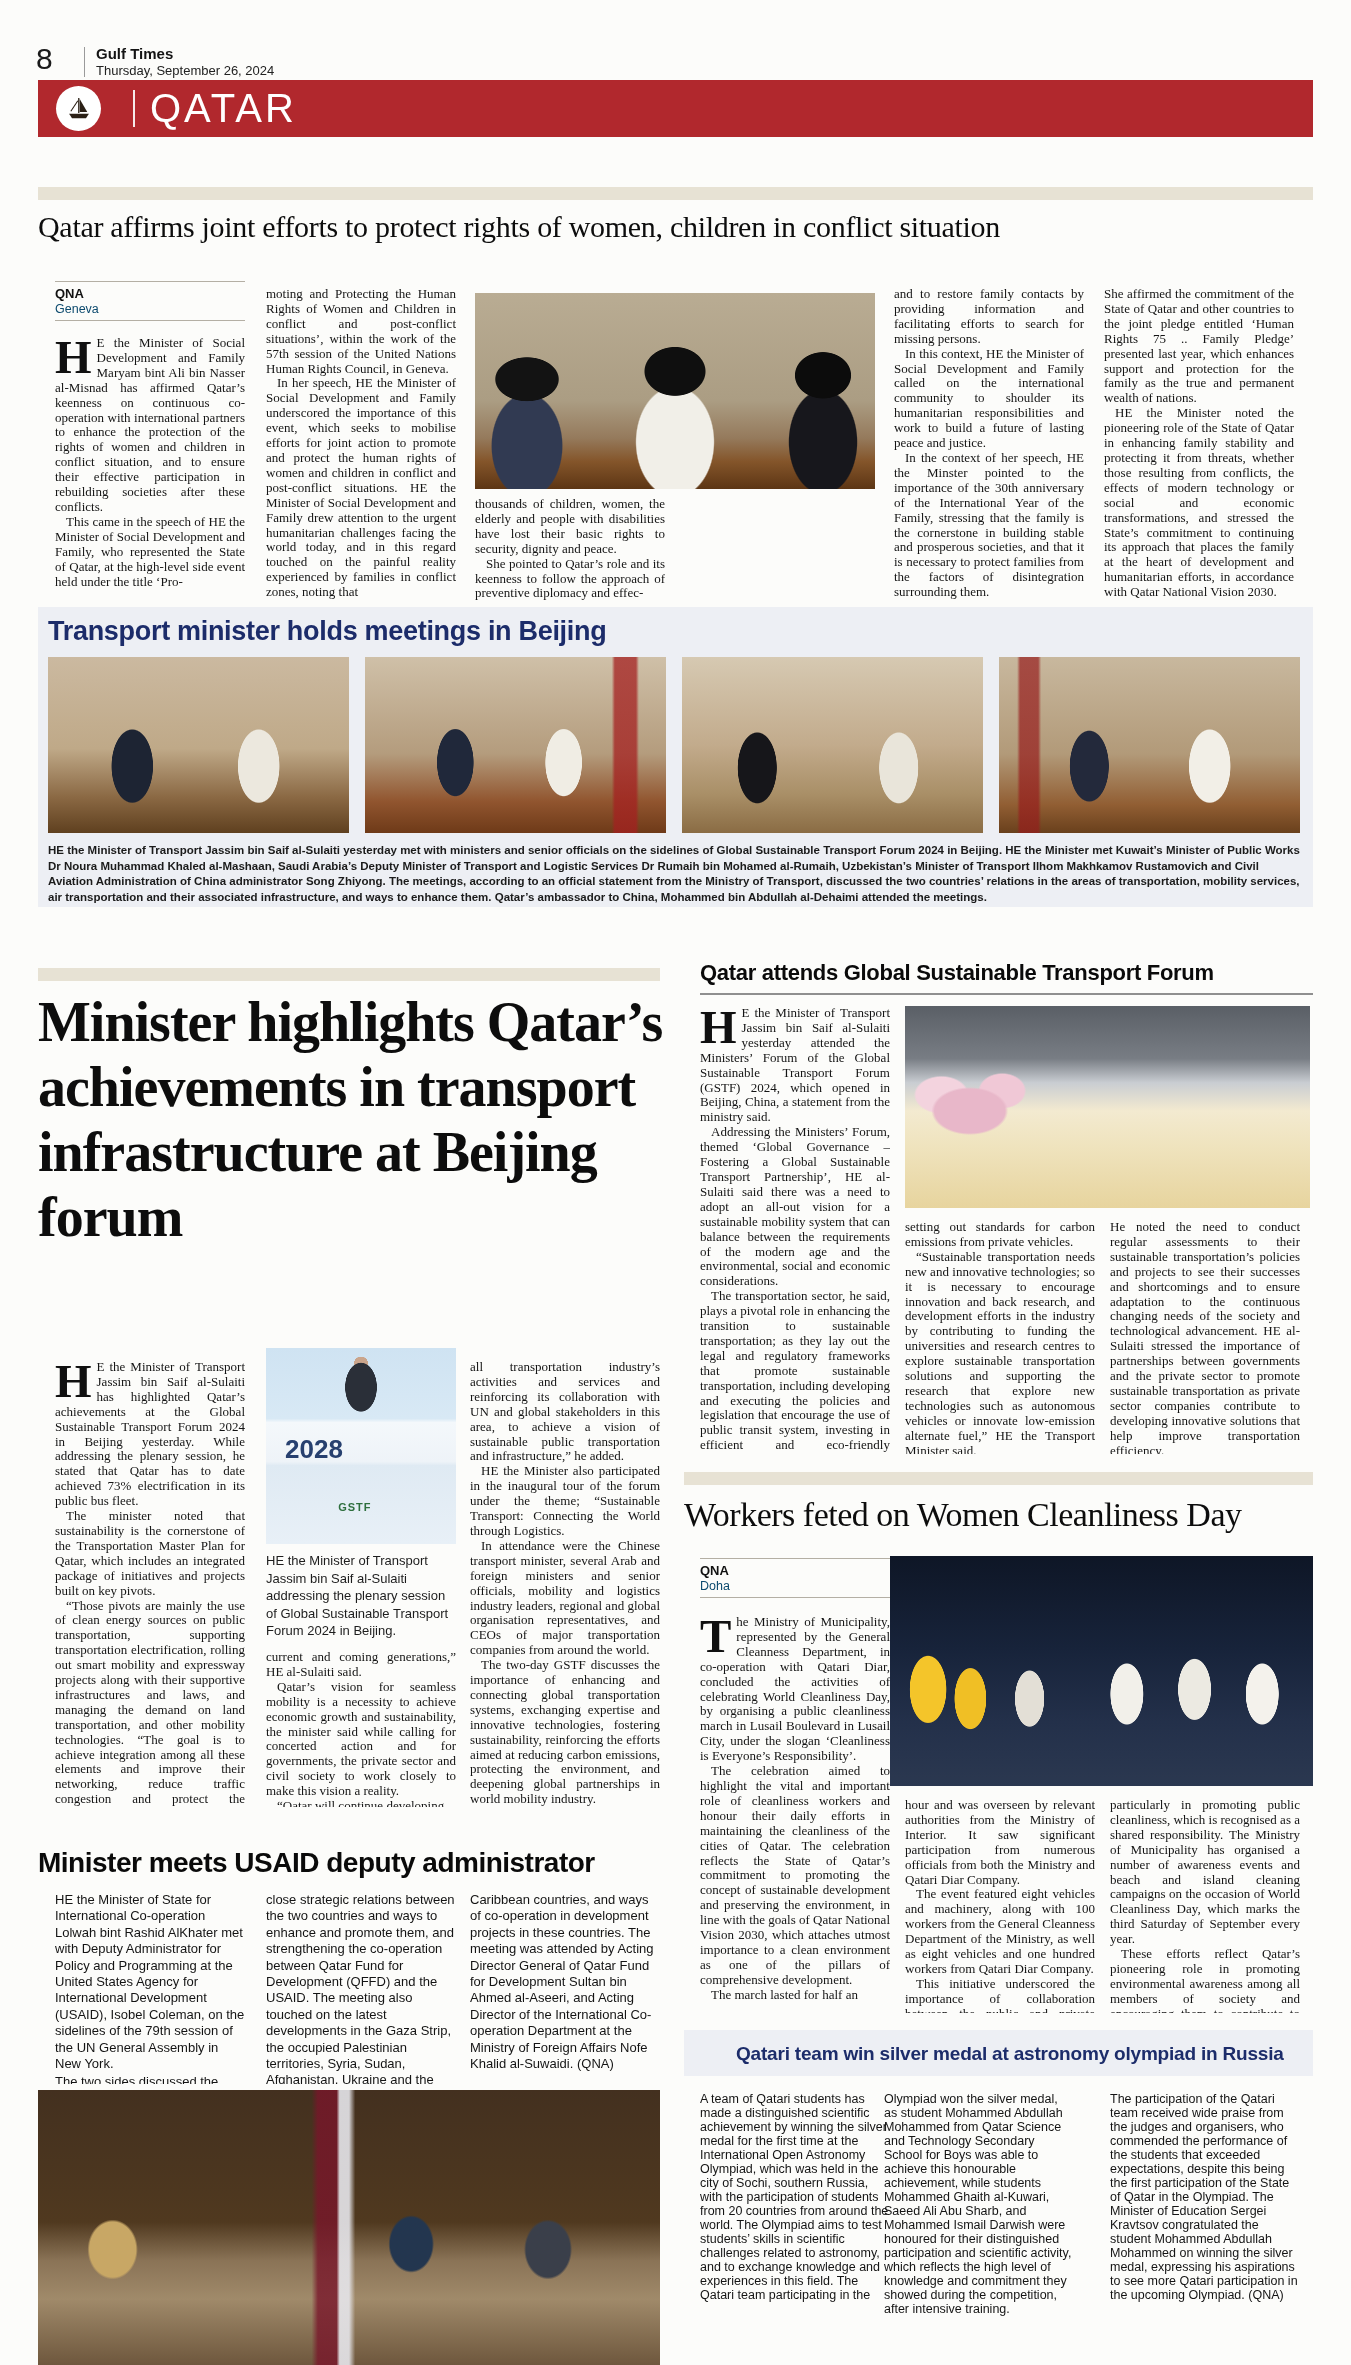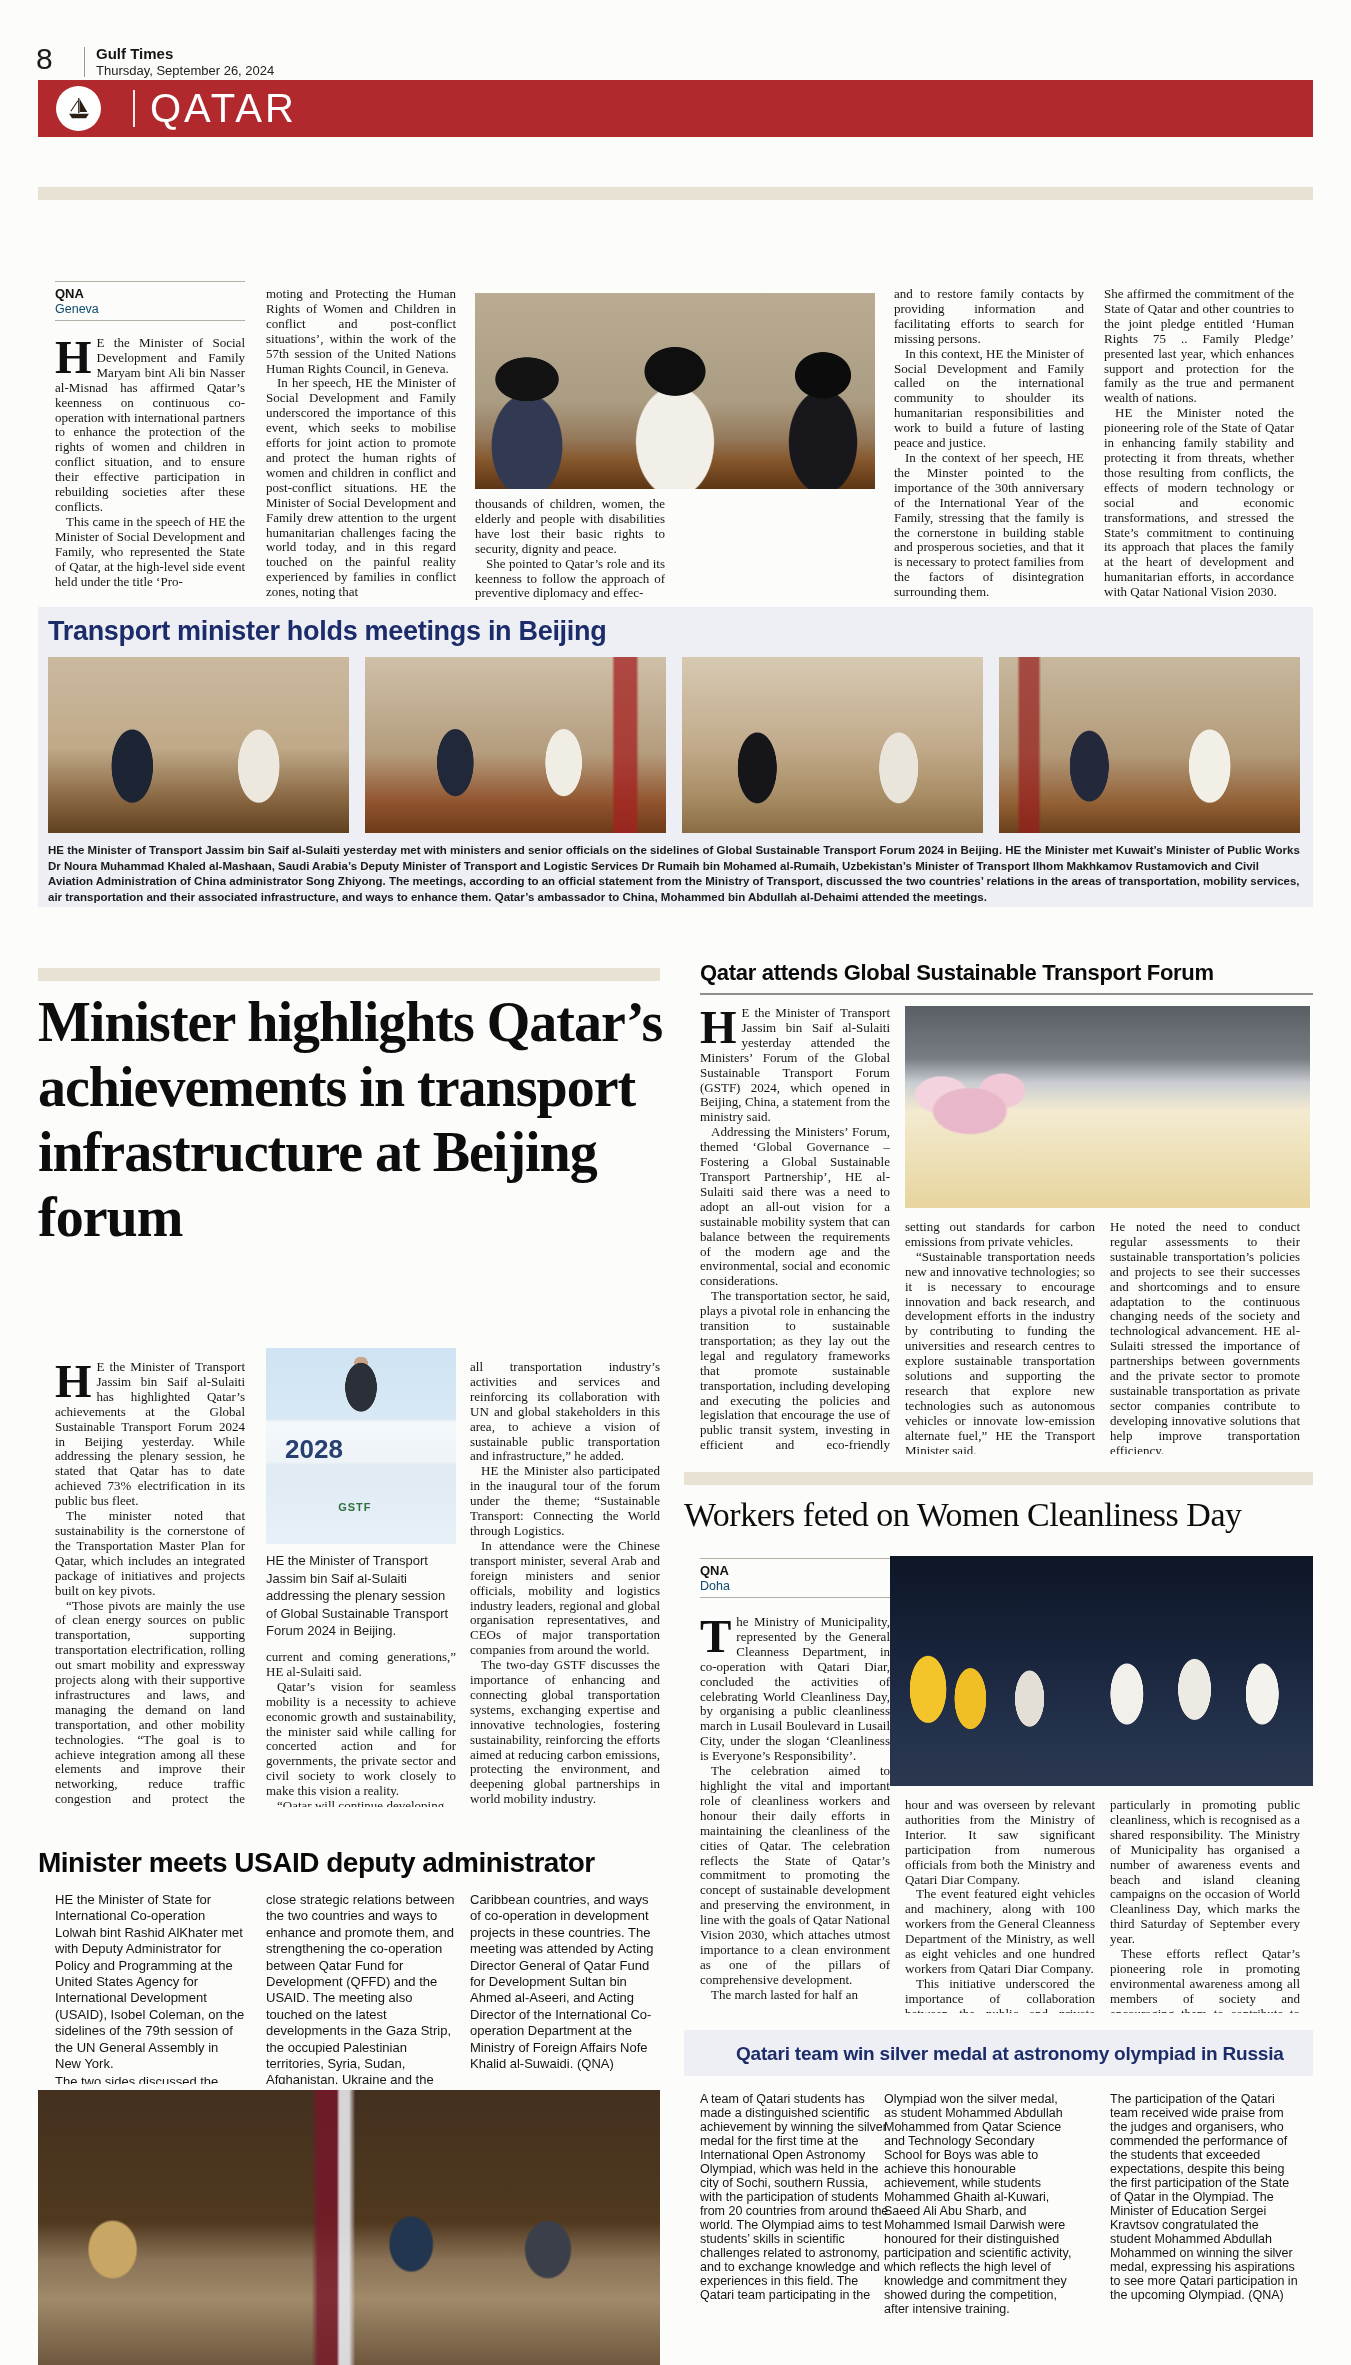--- a/index.html
+++ b/index.html
@@ -119,20 +119,21 @@
         <path d="M12.6 3.5l6.5 11h-6.5z" fill="#2b2016"></path>
         <path d="M11.8 2.5v13" stroke="#2b2016" stroke-width="1.1" fill="none"></path>
         <path d="M5 14l6-9" stroke="#2b2016" stroke-width="0.9" fill="none"></path>
       </svg>
     </div>
     <div class="abs banner-vrule" style="left:95px;top:10px;"></div>
     <div class="abs banner-title" style="left:112px;top:8px;">QATAR</div>
   </div>
 
   <div class="abs beige" style="left:38px;top:187px;width:1275px;height:13px;"></div>
+  <div class="abs h-serif h1a" style="left:38px;top:210px;width:1275px;">Qatar affirms joint efforts to protect rights of women, children in conflict situation</div>
 
   <div class="abs byline" style="left:55px;top:281px;width:190px;">
     <div class="rule"></div>
     <div class="agency">QNA</div>
     <div class="place">Geneva</div>
     <div class="rule"></div>
   </div>
 
   <div class="abs col serifcol" style="left:55px;top:336px;width:190px;height:264px;">
       <p class="para"><span class="dropcap">H</span>E the Minister of Social Development and Family Maryam bint Ali bin Nasser al-Misnad has affirmed Qatar’s keenness on continuous co-operation with international partners to enhance the protection of the rights of women and children in conflict situation, and to ensure their effective participation in rebuilding societies after these conflicts.</p>

